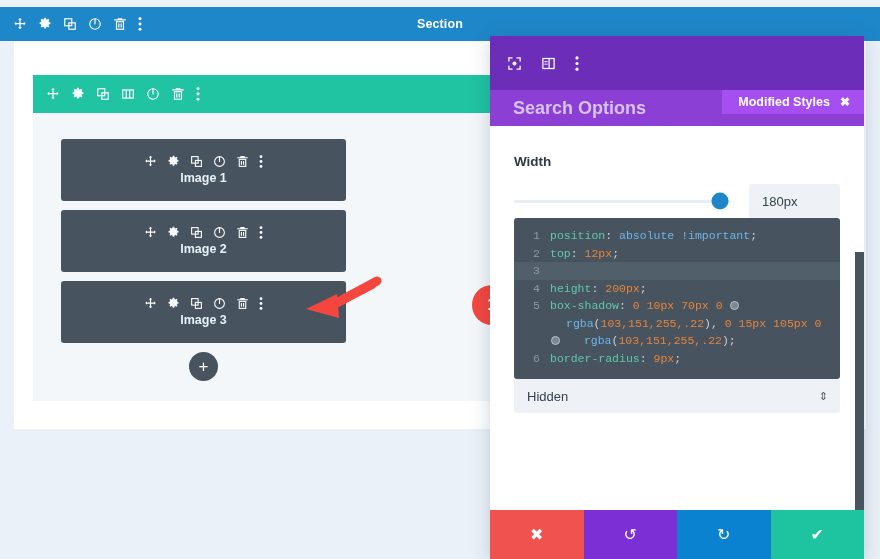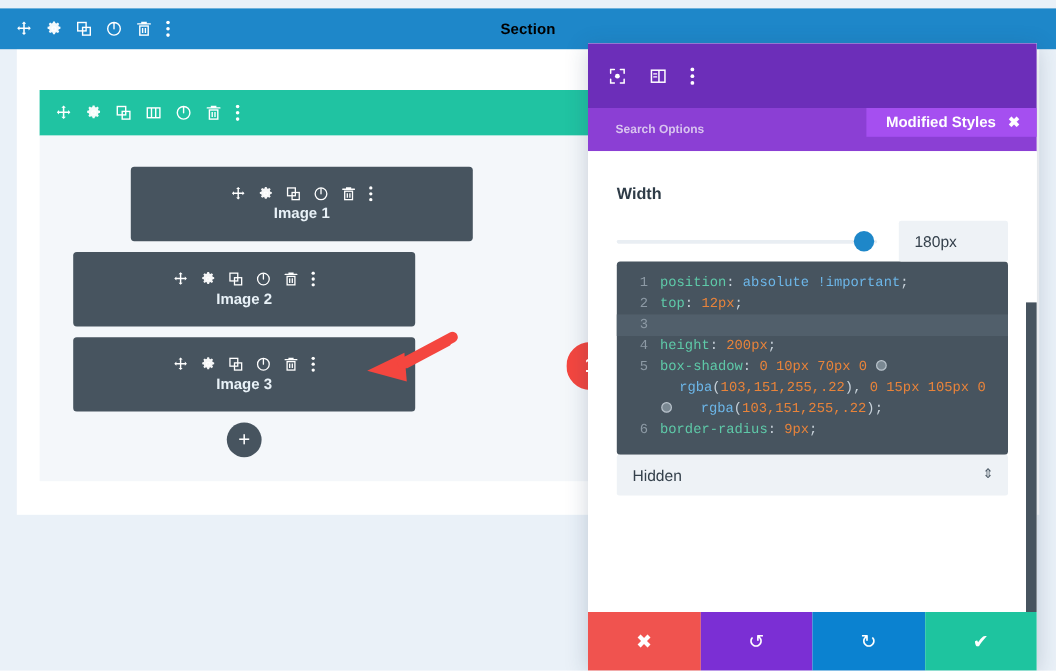--- a/index.html
+++ b/index.html
@@ -14,21 +14,21 @@
   
   .section-bar {
     position: absolute; left: 0; top: 7px; width: 880px; height: 34px;
     background: #1e87c9;
     display: flex; align-items: center;
   }
   .section-bar .tools { display: flex; align-items: center; gap: 11px; padding-left: 13px; }
   .section-bar .sec-title {
     position: absolute; left: 0; right: 0; top: 0; height: 34px;
     display: flex; align-items: center; justify-content: center;
-    color: #000000; font-size: 12.5px; font-weight: bold; letter-spacing: .1px;
+    color: #ffffff; font-size: 12.5px; font-weight: bold; letter-spacing: .1px;
     pointer-events: none;
   }
 
   
   .section-body {
     position: absolute; left: 14px; top: 41px; width: 852px; height: 388px;
     background: #ffffff;
   }
   .section-outer-pad {
     position: absolute; left: 0; top: 0; width: 880px; height: 559px;
@@ -53,21 +53,21 @@
   .module {
     position: absolute; left: 61px; width: 285px; height: 62px;
     background: #47545f; border-radius: 3px;
     display: flex; flex-direction: column; align-items: center;
     justify-content: center; gap: 3px;
   }
   .module .tools { display: flex; align-items: center; gap: 10px; }
   .module .mod-label {
     color: #e8f1f7; font-size: 12.5px; font-weight: bold;
   }
-  #mod1 { top: 139px; margin-left: 48px; }
+  #mod1 { top: 139px; }
   #mod2 { top: 210px; }
   #mod3 { top: 281px; }
 
   
   .add-module {
     position: absolute; left: 189px; top: 352px;
     width: 29px; height: 29px; border-radius: 50%;
     background: #47545f; color: #fff;
     display: flex; align-items: center; justify-content: center;
     font-size: 17px; line-height: 1; font-weight: 300;
@@ -109,21 +109,21 @@
     color: #ffffff; font-size: 17.5px; font-weight: bold; flex: 1;
     letter-spacing: .2px;
   }
   .panel-header .hdr-icons { display: flex; align-items: center; gap: 19px; }
 
   .panel-search {
     height: 36px; background: #8b3fd4;
     display: flex; align-items: center; padding-left: 23px;
     flex: none; position: relative;
   }
-  .search-ph { color: #d8c3ef; font-size: 10px; font-weight: bold; }
+  .search-ph { color: #d8c3ef; font-size: 18px; font-weight: bold; }
   .modified-badge {
     position: absolute; right: 0; top: 0; height: 24px;
     background: #a54ff0; color: #ffffff;
     display: flex; align-items: center; gap: 10px;
     padding: 0 14px 0 16px;
     font-size: 12.5px; font-weight: bold;
   }
   .modified-badge .x { font-size: 12px; }
 
   .panel-scroll {

